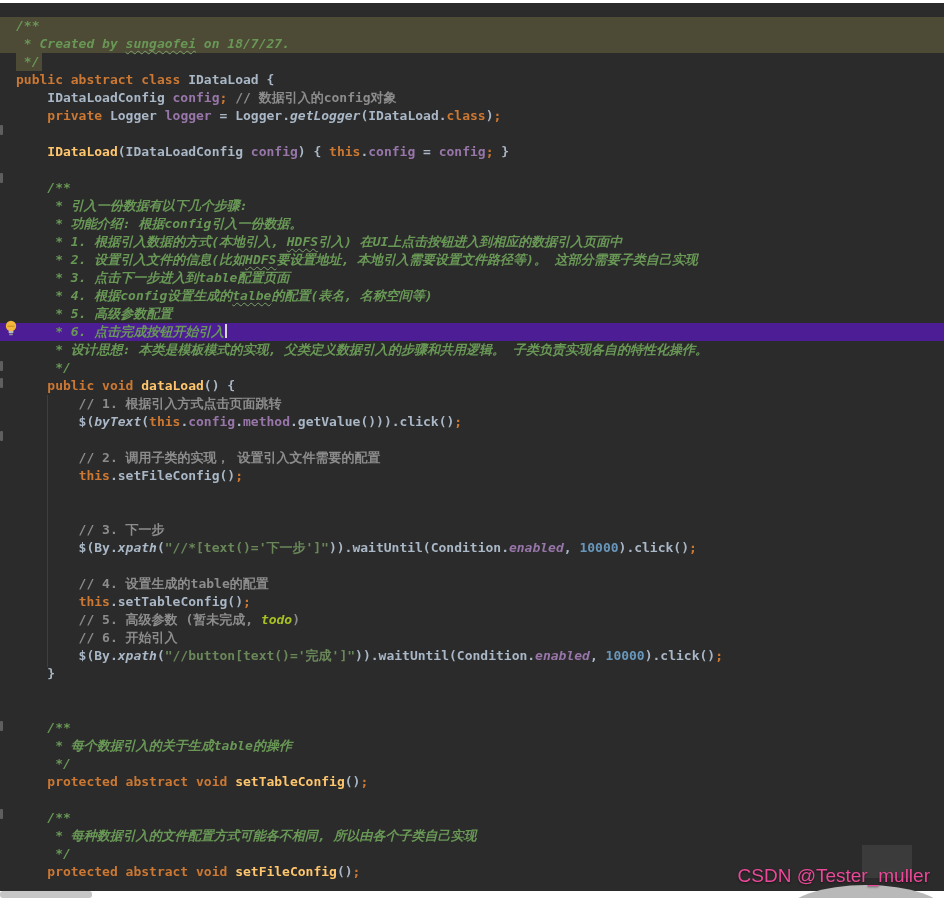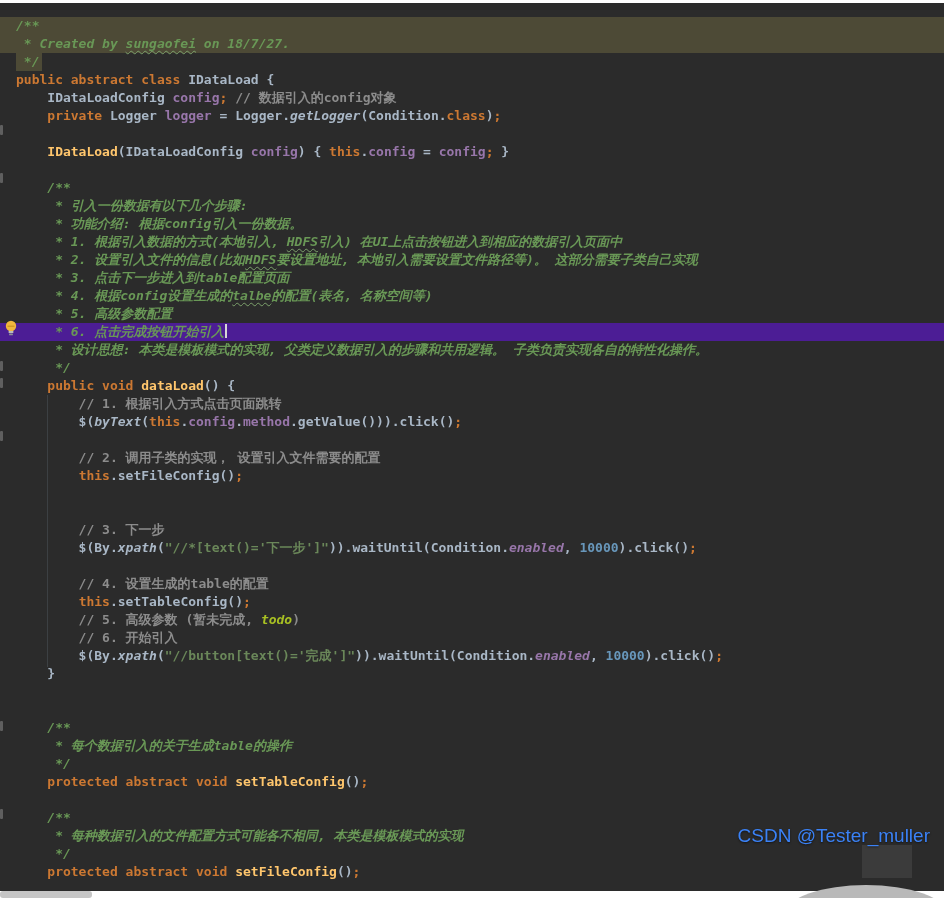--- a/index.html
+++ b/index.html
@@ -28,21 +28,21 @@
   .s{color:#6a8759;}
   .n{color:#6897bb;}
   .sc{color:#cc7832;}
   .caret{display:inline-block;width:2px;height:14px;background:#d6d6d6;vertical-align:-2px;margin-left:1px;}
   .guide{position:absolute;left:47px;top:392px;width:1px;height:272px;background:#3c4043;z-index:1;}
   .bulb{position:absolute;left:3px;top:316px;width:16px;height:18px;z-index:3;}
   .bl-bar{position:absolute;left:0;top:891px;width:92px;height:7px;background:#c6c6c6;border-radius:3px;z-index:4;}
   .wm-rect{position:absolute;left:862px;top:845px;width:50px;height:33px;background:rgba(185,185,185,0.12);z-index:4;}
   .wm-arc{position:absolute;left:786px;top:885px;width:160px;height:28px;background:#b9b9b9;
           border-radius:80px 80px 0 0 / 28px 28px 0 0;z-index:4;}
-  .wm-text{position:absolute;right:16px;top:825px;z-index:5;color:#3b82f6;
+  .wm-text{position:absolute;right:16px;top:865px;z-index:5;color:#ec4899;
            font:400 19px "Liberation Sans","DejaVu Sans",sans-serif;
            text-shadow:0 1px 2px rgba(0,0,0,0.55);margin-left:44px;}
 </style>
 </head>
 <body>
 
 <div class="editor">
   <div class="gutter">
       <div class="gmark" style="top: 15px;"></div>
       <div class="gmark" style="top: 32px;"></div>
@@ -54,21 +54,21 @@
       <div class="gmark" style="top: 718px;"></div>
       <div class="gmark" style="top: 806px;"></div>
     </div>
   <div class="guide"></div>
   <div class="code">
       <div class="line sel"><span class="d">/**</span></div>
       <div class="line sel"><span class="d"> * Created by </span><span class="dw">sungaofei</span><span class="d"> on 18/7/27.</span></div>
       <div class="line"><span class="selbox"><span class="d"> */</span></span></div>
       <div class="line"><span class="k">public abstract class </span><span class="p">IDataLoad</span><span class="p"> {</span></div>
       <div class="line"><span class="p">    IDataLoadConfig </span><span class="f">config</span><span class="sc">;</span><span class="c"> // 数据引入的config对象</span></div>
-      <div class="line"><span class="p">    </span><span class="k">private </span><span class="p">Logger </span><span class="f">logger</span><span class="p"> = Logger.</span><span class="si">getLogger</span><span class="p">(Condition.</span><span class="k">class</span><span class="p">)</span><span class="sc">;</span></div>
+      <div class="line"><span class="p">    </span><span class="k">private </span><span class="p">Logger </span><span class="f">logger</span><span class="p"> = Logger.</span><span class="si">getLogger</span><span class="p">(IDataLoad.</span><span class="k">class</span><span class="p">)</span><span class="sc">;</span></div>
       <div class="line"></div>
       <div class="line"><span class="p">    </span><span class="m">IDataLoad</span><span class="p">(IDataLoadConfig </span><span class="f">config</span><span class="p">) { </span><span class="k">this</span><span class="p">.</span><span class="f">config</span><span class="p"> = </span><span class="f">config</span><span class="sc">;</span><span class="p"> }</span></div>
       <div class="line"></div>
       <div class="line"><span class="d">    /**</span></div>
       <div class="line"><span class="d">     * 引入一份数据有以下几个步骤:</span></div>
       <div class="line"><span class="d">     * 功能介绍: 根据config引入一份数据。</span></div>
       <div class="line"><span class="d">     * 1. 根据引入数据的方式(本地引入, </span><span class="dw">HDFS</span><span class="d">引入) 在UI上点击按钮进入到相应的数据引入页面中</span></div>
       <div class="line"><span class="d">     * 2. 设置引入文件的信息(比如</span><span class="dw">HDFS</span><span class="d">要设置地址, 本地引入需要设置文件路径等)。 这部分需要子类自己实现</span></div>
       <div class="line"><span class="d">     * 3. 点击下一步进入到table配置页面</span></div>
       <div class="line"><span class="d">     * 4. 根据config设置生成的</span><span class="dw">talbe</span><span class="d">的配置(表名, 名称空间等)</span></div>
@@ -94,21 +94,21 @@
       <div class="line"><span class="p">        $(By.</span><span class="si">xpath</span><span class="p">(</span><span class="s">"//button[text()='完成']"</span><span class="p">)).waitUntil(Condition.</span><span class="fi">enabled</span><span class="p">, </span><span class="n">10000</span><span class="p">).click()</span><span class="sc">;</span></div>
       <div class="line"><span class="p">    }</span></div>
       <div class="line"></div>
       <div class="line"></div>
       <div class="line"><span class="d">    /**</span></div>
       <div class="line"><span class="d">     * 每个数据引入的关于生成table的操作</span></div>
       <div class="line"><span class="d">     */</span></div>
       <div class="line"><span class="p">    </span><span class="k">protected abstract void </span><span class="m">setTableConfig</span><span class="p">()</span><span class="sc">;</span></div>
       <div class="line"></div>
       <div class="line"><span class="d">    /**</span></div>
-      <div class="line"><span class="d">     * 每种数据引入的文件配置方式可能各不相同, 本类是模板模式的实现</span></div>
+      <div class="line"><span class="d">     * 每种数据引入的文件配置方式可能各不相同, 所以由各个子类自己实现</span></div>
       <div class="line"><span class="d">     */</span></div>
       <div class="line"><span class="p">    </span><span class="k">protected abstract void </span><span class="m">setFileConfig</span><span class="p">()</span><span class="sc">;</span></div>
     </div>
   <div class="bulb">
     <svg width="16" height="18" viewBox="0 0 16 18">
       <circle cx="8" cy="7" r="5.2" fill="#f2b63c"></circle>
       <path d="M4.5 7.2h7" stroke="#c98a1f" stroke-width="1"></path>
       <rect x="5.6" y="12" width="4.8" height="2" rx="0.5" fill="#b9bcbe"></rect>
       <rect x="6.1" y="14.4" width="3.8" height="1.8" rx="0.5" fill="#8f9294"></rect>
     </svg>

